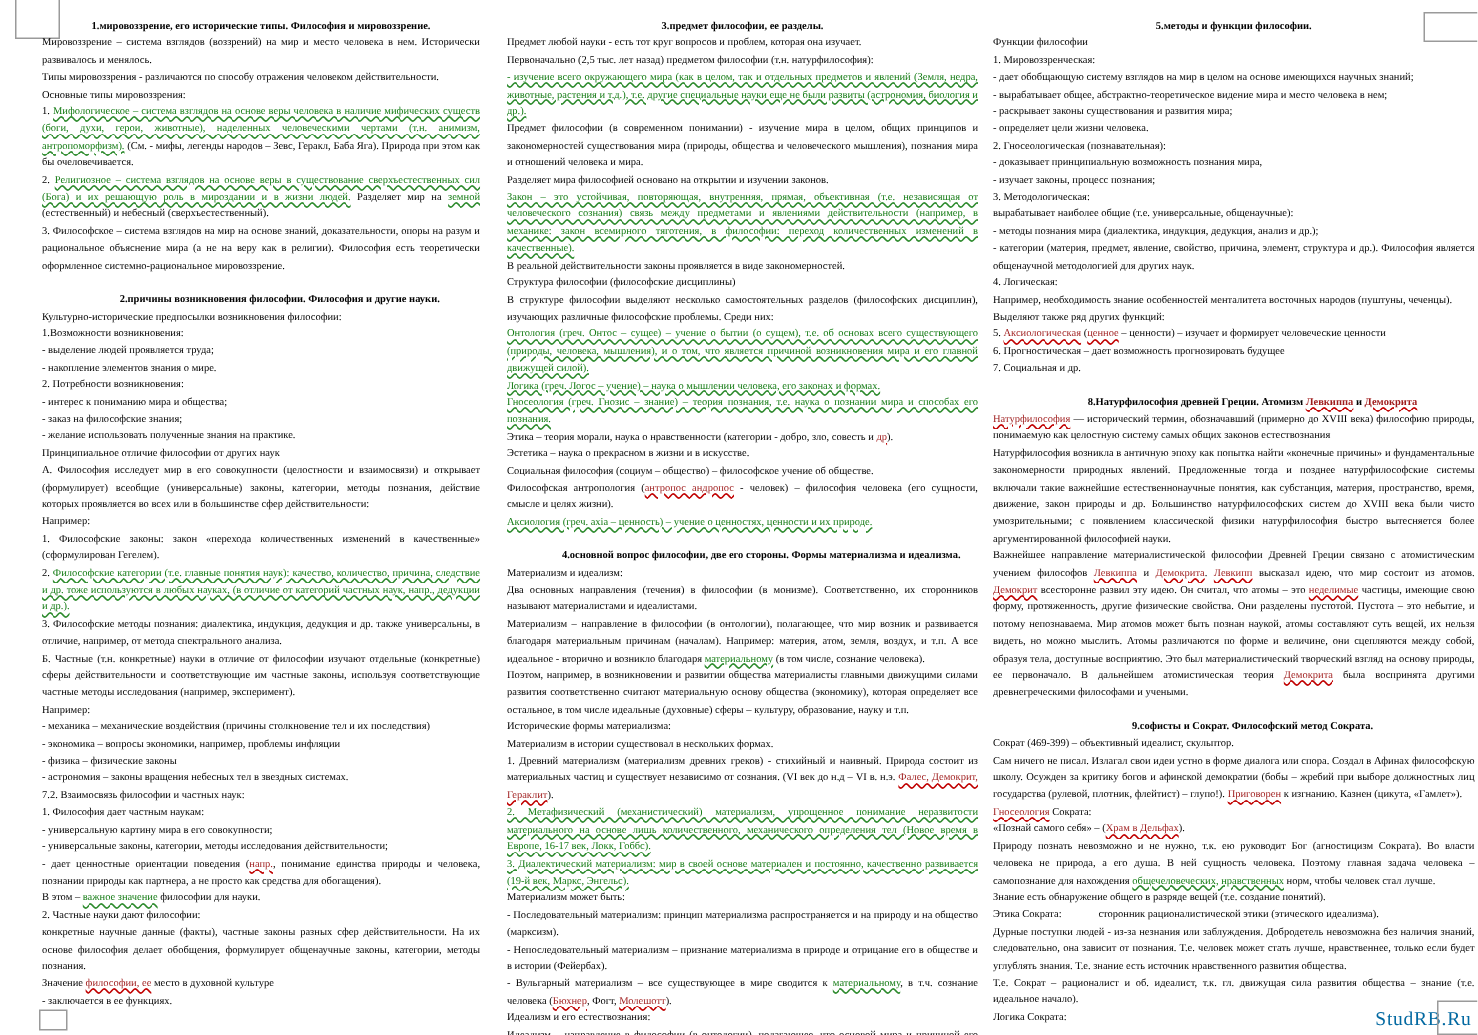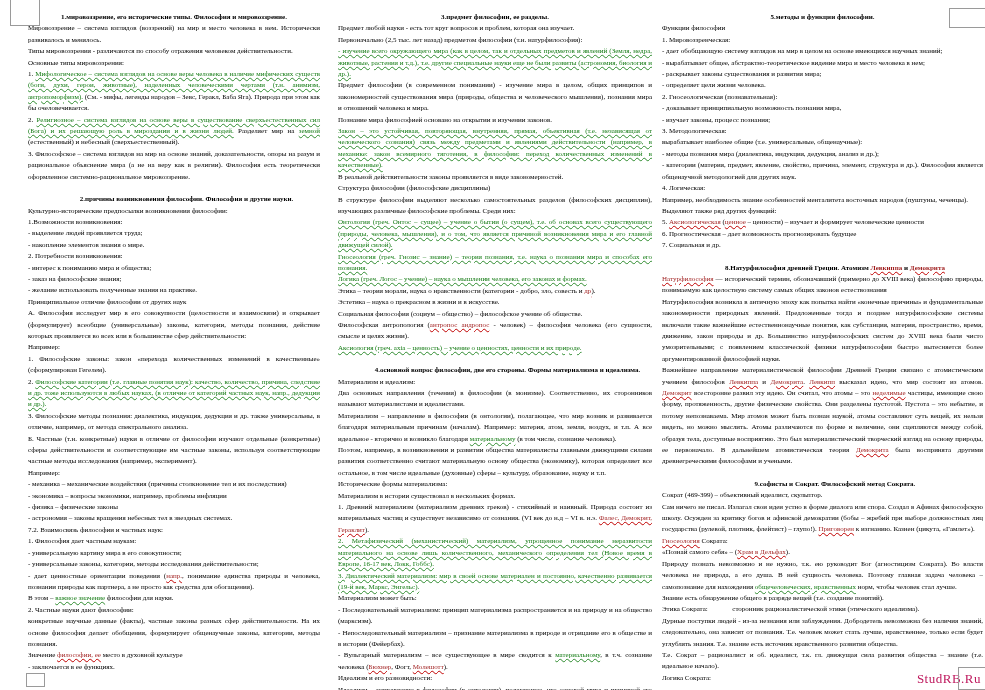--- a/index.html
+++ b/index.html
@@ -19,21 +19,21 @@
   .seg-g{color:#127a12;text-decoration:underline wavy #2e8b2e 1px;text-underline-offset:1px;}
   .seg-r{color:#9e1b1b;text-decoration:underline wavy #c00000 1px;text-underline-offset:1px;margin-top:40px;}
   .seg-br{font-weight:bold;color:#9e1b1b;text-decoration:underline wavy #c00000 1px;text-underline-offset:1px;}
   .corner{position:absolute;border:1px solid #9a9a9a;background:transparent;}
   .corner-tl{left:10px;top:-8px;width:28px;height:32px;}
   .corner-tr{left:949px;top:8px;width:40px;height:18px;}
   .corner-bl{left:26px;top:673px;width:17px;height:12px;}
   .corner-br{left:958px;top:667px;width:30px;height:21px;}
   .watermark{
     position:absolute;right:4px;bottom:3px;
-    font-size:13px;color:#be185d;letter-spacing:0.5px;
+    font-size:13px;color:#0369a1;letter-spacing:0.5px;
     font-family:"Liberation Serif",serif;
     text-align:right;
   }
 </style>
 </head>
 <body>
 
 <div class="page">
   <div class="corner corner-tl"></div>
   <div class="corner corner-tr"></div>
@@ -78,48 +78,48 @@
       <p class="para"><span class="seg-n">конкретные научные данные (факты), частные законы разных сфер действительности. На их основе философия делает обобщения, формулирует общенаучные законы, категории, методы познания.</span></p>
       <p class="para"><span class="seg-n">Значение </span><span class="seg-r">философии, ее</span><span class="seg-n"> место в духовной культуре</span></p>
       <p class="para"><span class="seg-n">- заключается в ее функциях.</span></p>
     </div>
   <div class="col col-2">
       <p class="para head"><span class="seg-b">3.предмет философии, ее разделы.</span></p>
       <p class="para"><span class="seg-n">Предмет любой науки - есть тот круг вопросов и проблем, которая она изучает.</span></p>
       <p class="para"><span class="seg-n">Первоначально (2,5 тыс. лет назад) предметом философии (т.н. натурфилософия):</span></p>
       <p class="para"><span class="seg-g">- изучение всего окружающего мира (как в целом, так и отдельных предметов и явлений (Земля, недра, животные, растения и т.д.), т.е. другие специальные науки еще не были развиты (астрономия, биология и др.).</span></p>
       <p class="para"><span class="seg-n">Предмет философии (в современном понимании) - изучение мира в целом, общих принципов и закономерностей существования мира (природы, общества и человеческого мышления), познания мира и отношений человека и мира.</span></p>
-      <p class="para"><span class="seg-n">Познание мира философией основано на открытии и изучении законов.</span></p>
+      <p class="para"><span class="seg-n">Разделяет мира философией основано на открытии и изучении законов.</span></p>
       <p class="para"><span class="seg-g">Закон – это устойчивая, повторяющая, внутренняя, прямая, объективная (т.е. независящая от человеческого сознания) связь между предметами и явлениями действительности (например, в механике: закон всемирного тяготения, в философии: переход количественных изменений в качественные).</span></p>
       <p class="para"><span class="seg-n">В реальной действительности законы проявляется в виде закономерностей.</span></p>
       <p class="para"><span class="seg-n">Структура философии (философские дисциплины)</span></p>
       <p class="para"><span class="seg-n">В структуре философии выделяют несколько самостоятельных разделов (философских дисциплин), изучающих различные философские проблемы. Среди них:</span></p>
       <p class="para"><span class="seg-g">Онтология (греч. Онтос – сущее) – учение о бытии (о сущем), т.е. об основах всего существующего (природы, человека, мышления), и о том, что является причиной возникновения мира и его главной движущей силой).</span></p>
+      <p class="para"><span class="seg-g">Логика (греч. Логос – учение) – наука о мышлении человека, его законах и формах.</span></p>
       <p class="para"><span class="seg-g">Гносеология (греч. Гнозис – знание) – теория познания, т.е. наука о познании мира и способах его познания.</span></p>
-      <p class="para"><span class="seg-g">Логика (греч. Логос – учение) – наука о мышлении человека, его законах и формах.</span></p>
       <p class="para"><span class="seg-n">Этика – теория морали, наука о нравственности (категории - добро, зло, совесть и </span><span class="seg-r">др</span><span class="seg-n">).</span></p>
       <p class="para"><span class="seg-n">Эстетика – наука о прекрасном в жизни и в искусстве.</span></p>
       <p class="para"><span class="seg-n">Социальная философия (социум – общество) – философское учение об обществе.</span></p>
       <p class="para"><span class="seg-n">Философская антропология (</span><span class="seg-r">антропос андропос</span><span class="seg-n"> - человек) – философия человека (его сущности, смысле и целях жизни).</span></p>
       <p class="para"><span class="seg-g">Аксиология (греч. axia – ценность) – учение о ценностях, ценности и их природе.</span></p>
       <p class="para gap head"><span class="seg-b">4.основной вопрос философии, две его стороны. Формы материализма и идеализма.</span></p>
       <p class="para"><span class="seg-n">Материализм и идеализм:</span></p>
       <p class="para"><span class="seg-n">Два основных направления (течения) в философии (в монизме). Соответственно, их сторонников называют материалистами и идеалистами.</span></p>
       <p class="para"><span class="seg-n">Материализм – направление в философии (в онтологии), полагающее, что мир возник и развивается благодаря материальным причинам (началам). Например: материя, атом, земля, воздух, и т.п. А все идеальное - вторично и возникло благодаря </span><span class="seg-g">материальному</span><span class="seg-n"> (в том числе, сознание человека).</span></p>
       <p class="para"><span class="seg-n">Поэтом, например, в возникновении и развитии общества материалисты главными движущими силами развития соответственно считают материальную основу общества (экономику), которая определяет все остальное, в том числе идеальные (духовные) сферы – культуру, образование, науку и т.п.</span></p>
       <p class="para"><span class="seg-n">Исторические формы материализма:</span></p>
       <p class="para"><span class="seg-n">Материализм в истории существовал в нескольких формах.</span></p>
       <p class="para"><span class="seg-n">1. Древний материализм (материализм древних греков) - стихийный и наивный. Природа состоит из материальных частиц и существует независимо от сознания. (VI век до н.д – VI в. н.э. </span><span class="seg-r">Фалес, Демокрит, Гераклит</span><span class="seg-n">).</span></p>
       <p class="para"><span class="seg-g">2. Метафизический (механистический) материализм, упрощенное понимание неразвитости материального на основе лишь количественного, механического определения тел (Новое время в Европе, 16-17 век, Локк, Гоббс).</span></p>
       <p class="para"><span class="seg-g">3. Диалектический материализм: мир в своей основе материален и постоянно, качественно развивается (19-й век, Маркс, Энгельс).</span></p>
       <p class="para"><span class="seg-n">Материализм может быть:</span></p>
       <p class="para"><span class="seg-n">- Последовательный материализм: принцип материализма распространяется и на природу и на общество (марксизм).</span></p>
       <p class="para"><span class="seg-n">- Непоследовательный материализм – признание материализма в природе и отрицание его в обществе и в истории (Фейербах).</span></p>
       <p class="para"><span class="seg-n">- Вульгарный материализм – все существующее в мире сводится к </span><span class="seg-g">материальному</span><span class="seg-n">, в т.ч. сознание человека (</span><span class="seg-r">Бюхнер</span><span class="seg-n">, Фогт, </span><span class="seg-r">Молешотт</span><span class="seg-n">).</span></p>
-      <p class="para"><span class="seg-n">Идеализм и его разновидности:</span></p>
+      <p class="para"><span class="seg-n">Идеализм и его естествознания:</span></p>
       <p class="para"><span class="seg-n">Идеализм – направление в философии (в онтологии), полагающее, что основой мира и причиной его возникновения является идеальное (духовное) начало.</span></p>
     </div>
   <div class="col col-3">
       <p class="para head"><span class="seg-b">5.методы и функции философии.</span></p>
       <p class="para"><span class="seg-n">Функции философии</span></p>
       <p class="para"><span class="seg-n">1. Мировоззренческая:</span></p>
       <p class="para"><span class="seg-n">- дает обобщающую систему взглядов на мир в целом на основе имеющихся научных знаний;</span></p>
       <p class="para"><span class="seg-n">- вырабатывает общее, абстрактно-теоретическое видение мира и место человека в нем;</span></p>
       <p class="para"><span class="seg-n">- раскрывает законы существования и развития мира;</span></p>
       <p class="para"><span class="seg-n">- определяет цели жизни человека.</span></p>

